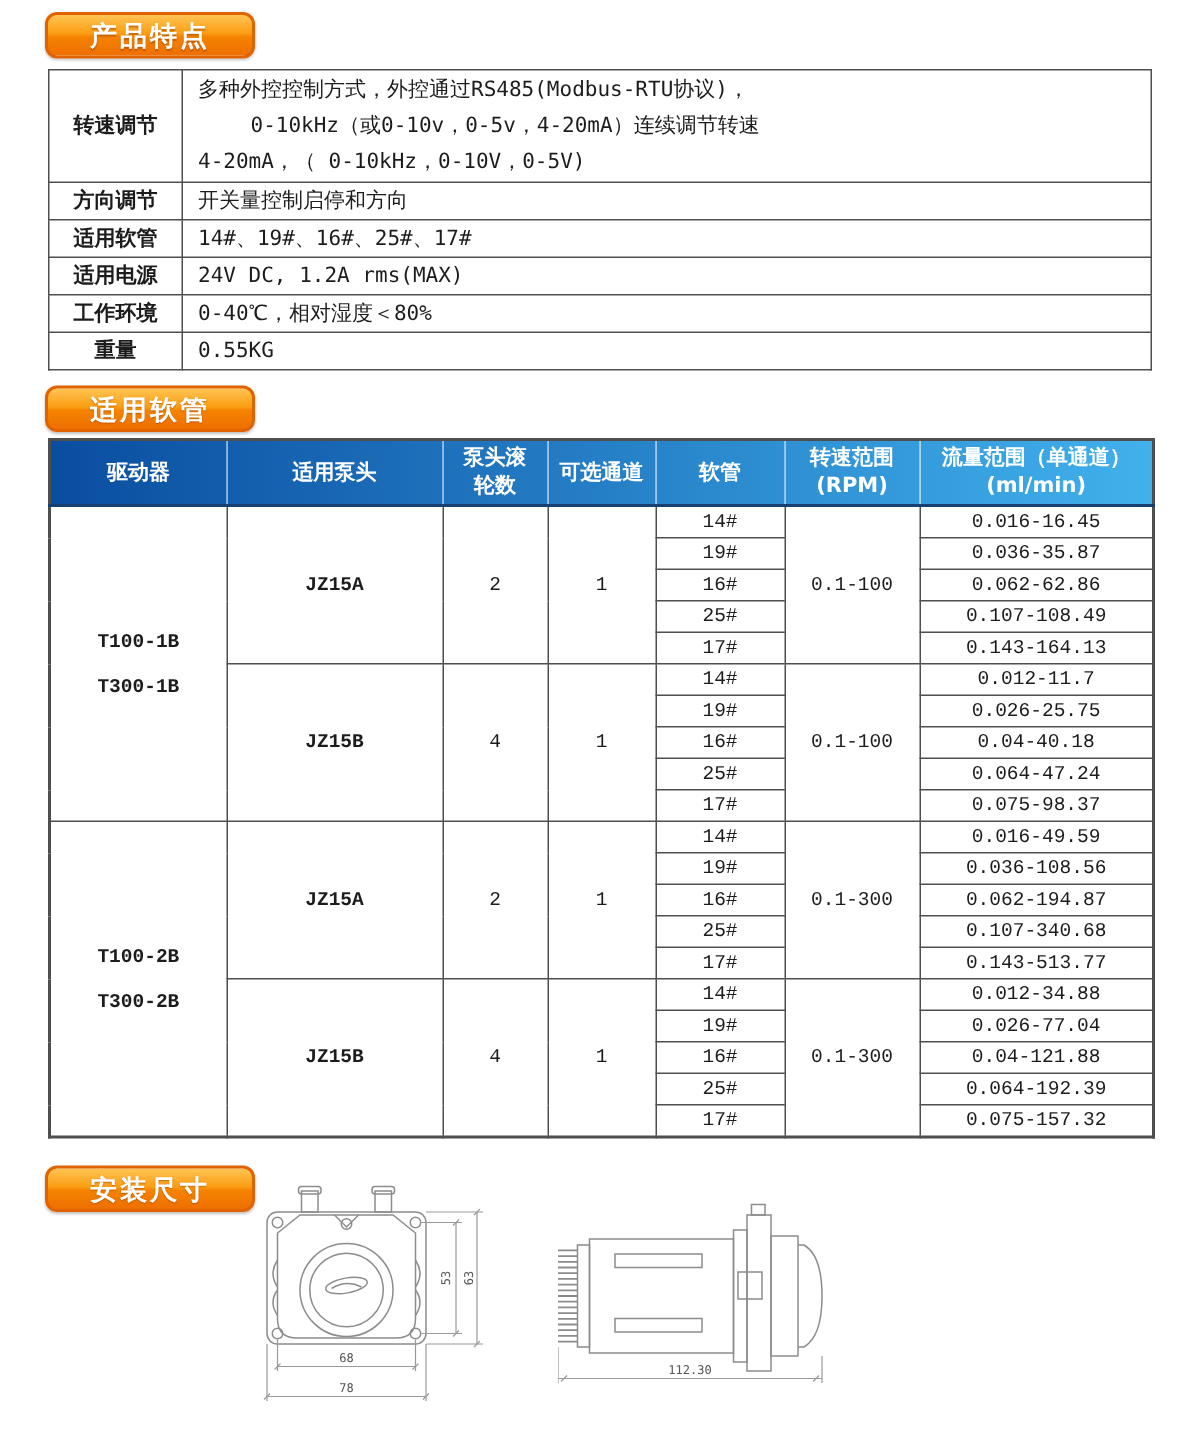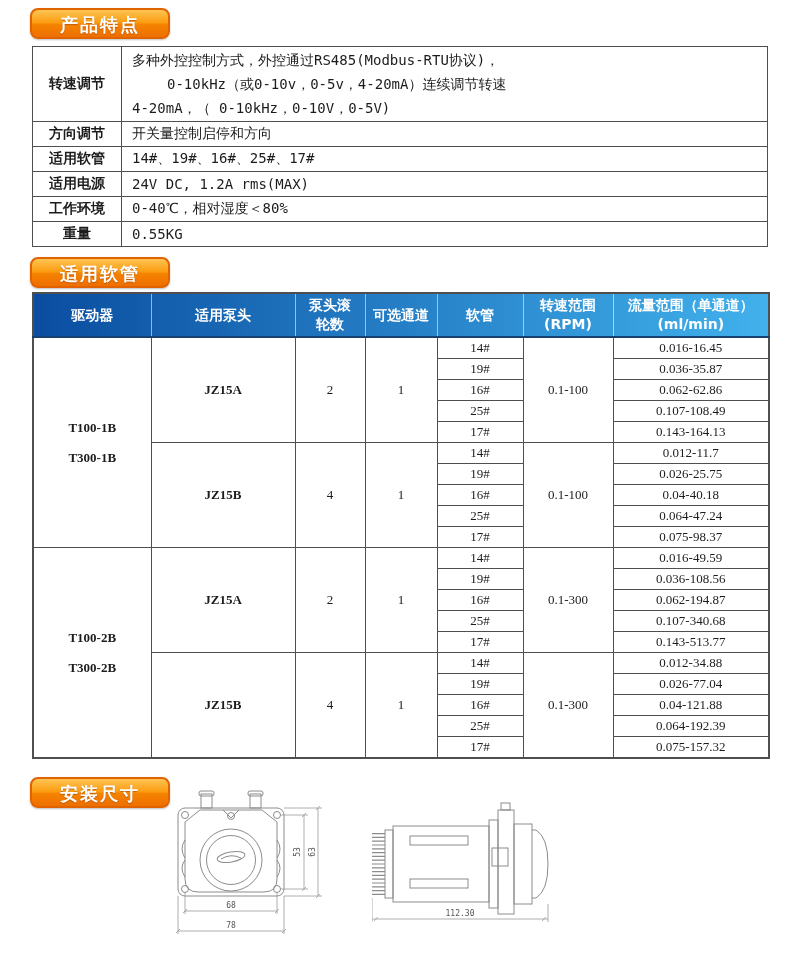--- a/index.html
+++ b/index.html
@@ -33,21 +33,21 @@
   
   .t2{width:736px;margin-top:4px;border:2px solid #4f4f4f;table-layout:fixed;}
   .t2 thead tr{background:linear-gradient(90deg,#0a4da0,#41b1ec);height:32px;}
   .t2 th{
     color:#fff;font-size:14px;font-weight:bold;padding:2px 2px;vertical-align:middle;
     border:none;border-right:1px solid rgba(255,255,255,.55);border-bottom:2px solid #15406f;
   }
   .t2 th span{display:block;line-height:1.35;}
   .t2 td{
     border:1px solid #4f4f4f;text-align:center;padding:0;height:20px;line-height:20px;
-    font-family:Liberation Serif, serif;font-size:13px;
+    font-family:Liberation Mono, monospace;font-size:13px;
   }
   .t2 .c-driver div{line-height:30px;font-weight:bold;}
   .t2 .c-model{font-weight:bold;}
 
   
   .drawings{margin-left:174px;margin-top:-20px;display:flex;align-items:flex-start;gap:38px;}
   .dr{stroke:#8c8c8c;fill:none;stroke-width:1;}
   .fins{stroke:#8c8c8c;}
   .dim{stroke:#9a9a9a;stroke-width:.8;fill:none;}
   .dimtxt{fill:#555;font-family:"DejaVu Sans Mono","Liberation Mono",monospace;font-size:8px;stroke:none;text-anchor:middle;}

